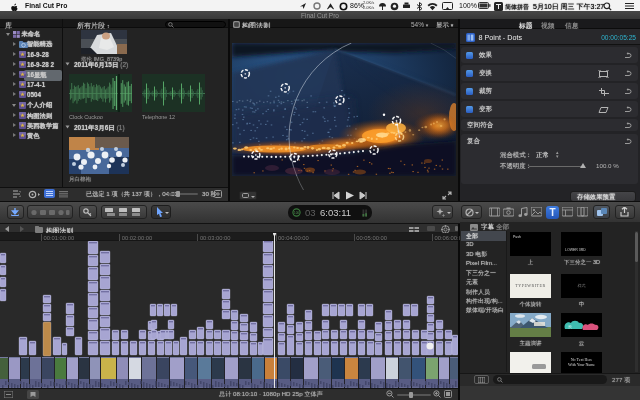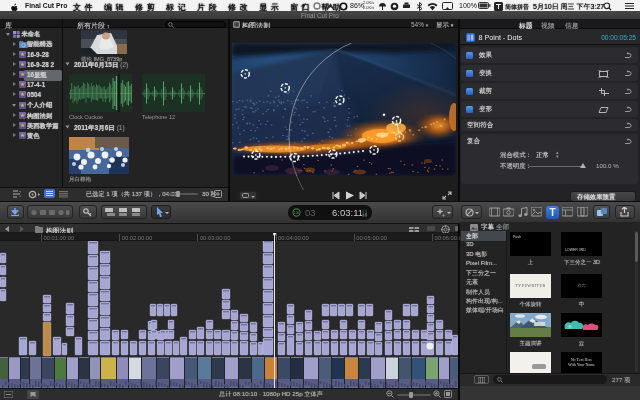--- a/index.html
+++ b/index.html
@@ -7,21 +7,20 @@
 .zhd{text-shadow:0 0 1.3px currentColor,0 0 1.3px currentColor}
 #stage{position:absolute;left:0;top:0;width:640px;height:400px;overflow:hidden}
 </style></head><body>
 <div id="stage">
 
 <div class="ab" style="left:0;top:0;width:640px;height:11px;background:#f3f3f3"></div>
 <svg class="ab" style="left:10px;top:1.5px" width="9" height="9" viewBox="0 0 9 9">
       <path d="M4.7 2.2c.5-.7 1.3-.8 1.3-.8s.1.8-.4 1.4c-.5.7-1.2.7-1.2.7s-.2-.7.3-1.3zM6.4 4c-.9 0-1.3.4-1.8.4S3.6 4 2.9 4C2 4 1.2 4.9 1.2 6c0 1.5 1.1 3 1.8 3 .4 0 .7-.3 1.4-.3s1 .3 1.4.3c.7 0 1.7-1.5 1.8-2.4-.9-.4-1.1-1.3-.4-2.1-.3-.3-.6-.5-.8-.5z" fill="#111"></path>
     </svg>
 <div class="ab" style="left:25px;top:1.5px;font-size:6.8px;font-weight:bold;color:#111">Final Cut Pro</div>
-<div class="ab zhd" style="left:73px;top:1.5px;font-size:8px;color:#111;letter-spacing:3.6px;word-spacing:2px">文件 编辑 修剪 标记 片段 修改 显示 窗口 帮助</div>
 
 <svg class="ab" style="left:299px;top:2px" width="8" height="8" viewBox="0 0 8 8">
       <path d="M1 4.5 7 1 4.5 7 3.7 4.2z" fill="#222"></path>
     </svg>
 <svg class="ab" style="left:313px;top:2px" width="8" height="8" viewBox="0 0 8 8">
       <circle cx="4" cy="4" r="3" fill="none" stroke="#777" stroke-width="1.4"></circle>
     </svg>
 <svg class="ab" style="left:326px;top:1.5px" width="9" height="9" viewBox="0 0 9 9">
       <path d="M1 7 4.5 1.2 8 7c-1 .9-2.2-1.8-3.5-1.8S2 7.9 1 7z" fill="#222"></path>
     </svg>
@@ -844,21 +843,21 @@
       <path d="M1 0l6 6H4.5L6 9.5 4 10 3 6.8 1 8z" fill="#6fa5ff"></path>
     </svg>
 <div class="ab" style="left:165px;top:212px;width:0;height:0;border-top:2.5px solid #bbb;border-left:2px solid transparent;border-right:2px solid transparent"></div>
 
 <div class="ab" style="left:288px;top:205px;width:84px;height:14.5px;background:#101010;border-radius:7px"></div>
 <svg class="ab" style="left:292px;top:208px" width="9" height="9" viewBox="0 0 9 9">
       <circle cx="4.5" cy="4.5" r="3.6" fill="none" stroke="#3a7a3c" stroke-width="1.1"></circle>
       <text x="4.5" y="6" font-size="3" fill="#5a9a5c" text-anchor="middle" font-family="Liberation Sans">100</text>
     </svg>
 <div class="ab" style="left:305px;top:206.5px;font-size:9.5px;color:#5f5f5f;letter-spacing:0">03</div>
-<div class="ab" style="left:332px;top:206.5px;font-size:9.5px;color:#cacaca">6:03:11</div>
+<div class="ab" style="left:320px;top:206.5px;font-size:9.5px;color:#cacaca">6:03:11</div>
 <svg class="ab" style="left:362px;top:208.5px" width="7" height="8" viewBox="0 0 7 8">
       <rect x="0.5" y="0.5" width="1.8" height="7" fill="#313131"></rect>
       <rect x="3.2" y="0.5" width="1.8" height="7" fill="#313131"></rect>
       <rect x="0.5" y="5" width="1.8" height="2.5" fill="#3f6f3f"></rect>
       <rect x="3.2" y="4.2" width="1.8" height="3.3" fill="#3f6f3f"></rect>
     </svg>
 
 <div class="ab" style="left:432px;top:205px;width:21px;height:14px;background:linear-gradient(#4e4e4e,#383838);border:1px solid #222;border-radius:3px"></div>
 <svg class="ab" style="left:435px;top:207.5px" width="10" height="9" viewBox="0 0 10 9">
       <path d="M5 0 5.9 2.6 8.5 3.5 5.9 4.4 5 7 4.1 4.4 1.5 3.5 4.1 2.6z" fill="#b0b0b0"></path>

